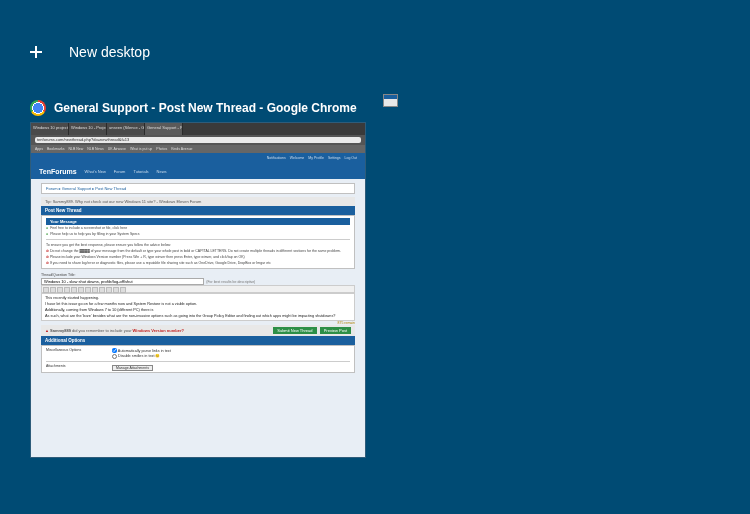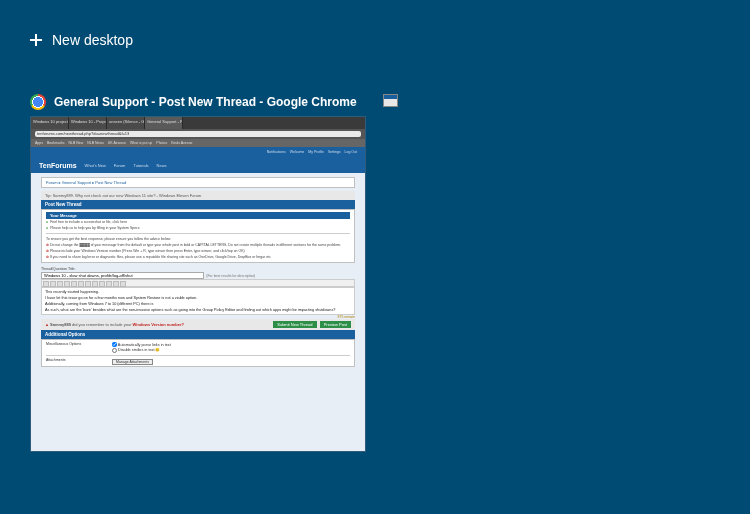--- a/index.html
+++ b/index.html
@@ -7,45 +7,45 @@
       width: 750px;
       height: 514px;
       background: #004b74;
       font-family: "Segoe UI", Arial, sans-serif;
       color: #fff;
       overflow: hidden;
       position: relative;
     }
     .new-desktop {
       position: absolute;
-      top: 32px;
+      top: 44px;
       left: 30px;
       display: flex;
       align-items: center;
-      gap: 10px;
+      gap: 27px;
       font-size: 14px;
       cursor: pointer;
     }
     .plus-icon {
       width: 12px;
       height: 12px;
       position: relative;
     }
     .plus-icon::before, .plus-icon::after {
       content: "";
       position: absolute;
       background: #fff;
     }
     .plus-icon::before { left: 5px; top: 0; width: 2px; height: 12px; }
     .plus-icon::after  { left: 0; top: 5px; width: 12px; height: 2px; }
 
     
     .thumbnail-wrap {
       position: absolute;
-      top: 94px;
+      top: 100px;
       left: 30px;
       width: 336px;
     }
     .thumb-header {
       display: flex;
       align-items: center;
       gap: 8px;
       margin-bottom: 6px;
     }
     .chrome-icon {

